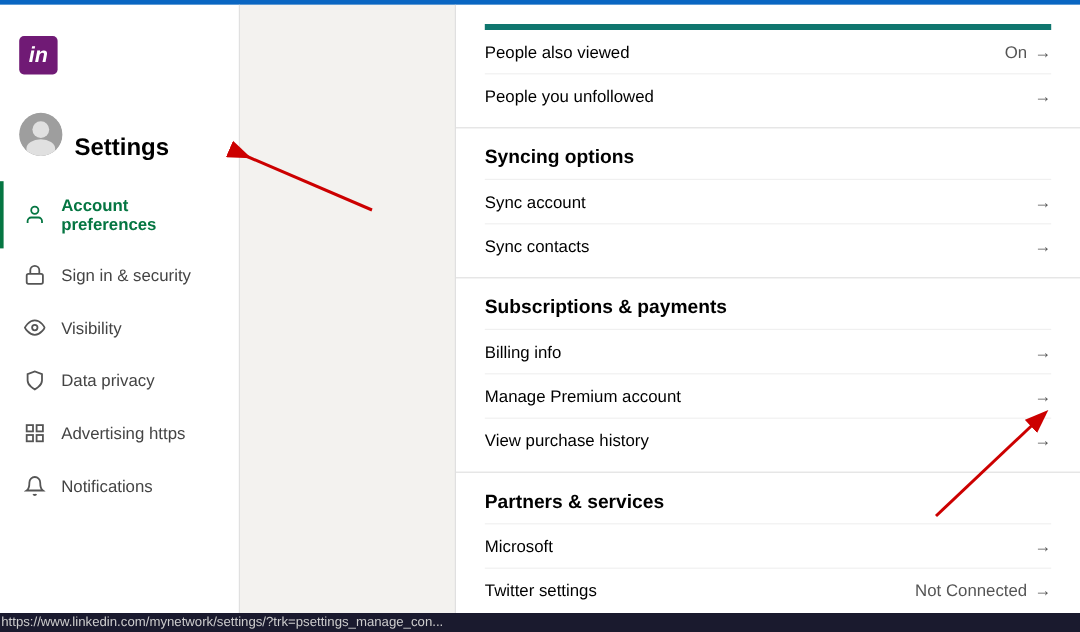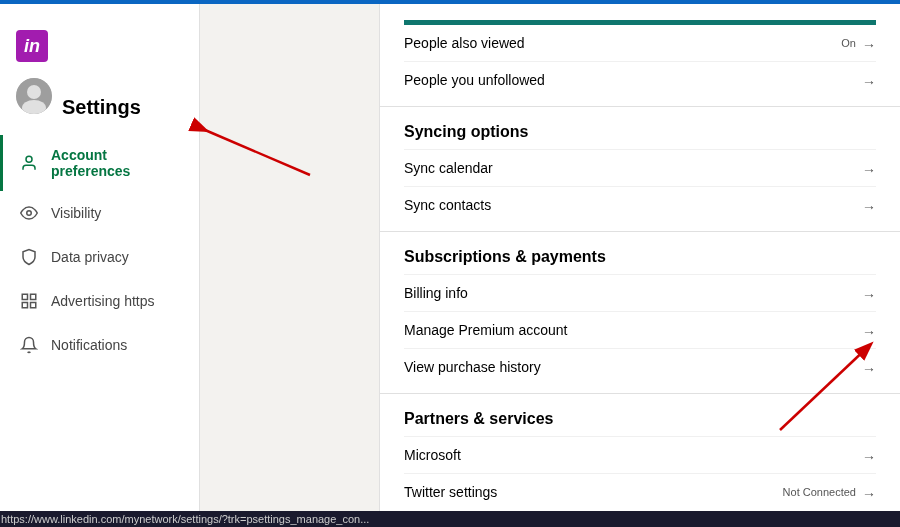--- a/index.html
+++ b/index.html
@@ -147,34 +147,34 @@
       color: #444;
       font-size: 13px;
     }
 
     .chevron {
       font-size: 14px;
       color: #555;
     }
 
     .status-text {
-      font-size: 11px;
+      font-size: 14px;
       color: #555;
     }
 
     
     .linkedin-logo {
       width: 32px;
       height: 32px;
-      background: #a21caf;
+      background: #701a75;
       border-radius: 4px;
       display: flex;
       align-items: center;
       justify-content: center;
-      margin: 8px 16px 0 16px;
+      margin: 8px 16px 16px 16px;
       flex-shrink: 0;
     }
 
     .linkedin-logo span {
       color: #fff;
       font-weight: 800;
       font-size: 18px;
       font-style: italic;
     }
 
@@ -241,20 +241,29 @@
       <li class="active">
         <div class="nav-icon">
           <svg width="18" height="18" viewBox="0 0 24 24" fill="none" stroke="#057642" stroke-width="2">
             <path d="M20 21v-2a4 4 0 0 0-4-4H8a4 4 0 0 0-4 4v2"></path>
             <circle cx="12" cy="7" r="4"></circle>
           </svg>
         </div>
         <span>Account preferences</span>
       </li>
 
+      <li>
+        <div class="nav-icon">
+          <svg width="18" height="18" viewBox="0 0 24 24" fill="none" stroke="#555" stroke-width="2">
+            <rect x="3" y="11" width="18" height="11" rx="2" ry="2"></rect>
+            <path d="M7 11V7a5 5 0 0 1 10 0v4"></path>
+          </svg>
+        </div>
+        <span>Sign in &amp; security</span>
+      </li>
 
       <li>
         <div class="nav-icon">
           <svg width="18" height="18" viewBox="0 0 24 24" fill="none" stroke="#555" stroke-width="2">
             <path d="M1 12s4-8 11-8 11 8 11 8-4 8-11 8-11-8-11-8z"></path>
             <circle cx="12" cy="12" r="3"></circle>
           </svg>
         </div>
         <span>Visibility</span>
       </li>
@@ -308,21 +317,21 @@
         <span class="row-label">People you unfollowed</span>
         <div class="row-right">
           <span class="chevron">→</span>
         </div>
       </div>
     </div>
 
     <div class="section">
       <div class="section-title">Syncing options</div>
       <div class="settings-row">
-        <span class="row-label">Sync calendar</span>
+        <span class="row-label">Sync account</span>
         <div class="row-right">
           <span class="chevron">→</span>
         </div>
       </div>
       <div class="settings-row">
         <span class="row-label">Sync contacts</span>
         <div class="row-right">
           <span class="chevron">→</span>
         </div>
       </div>

